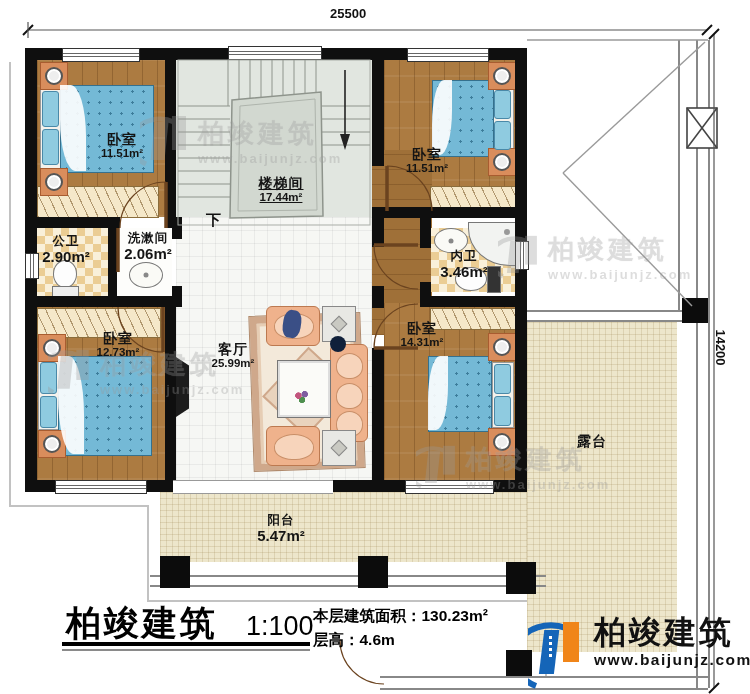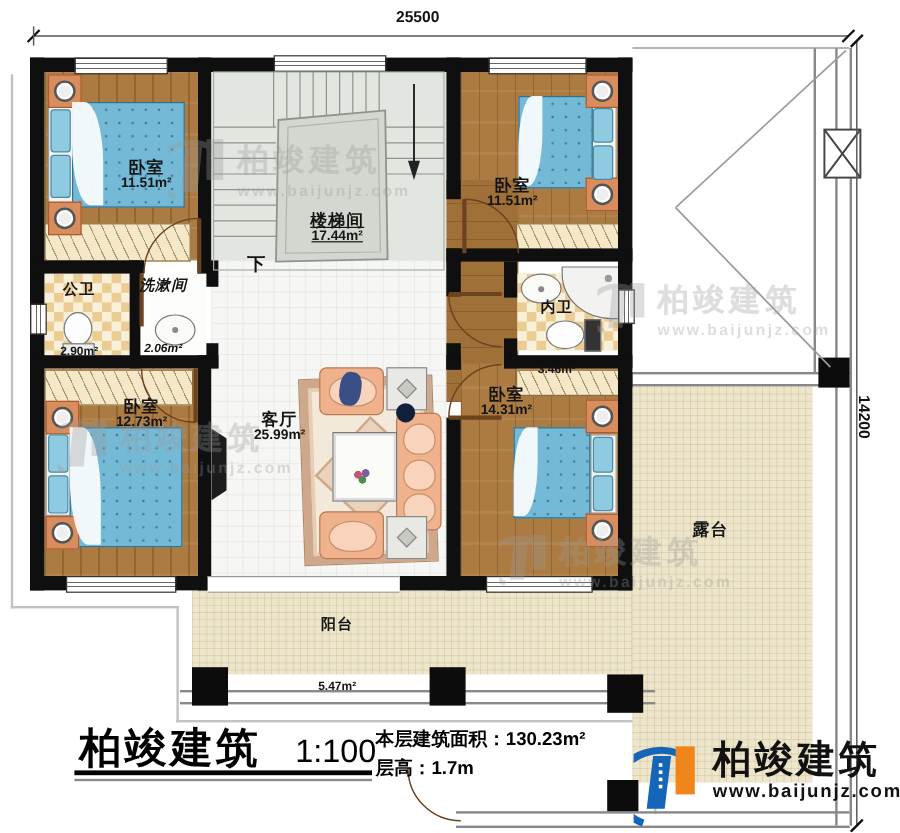--- a/index.html
+++ b/index.html
@@ -44,21 +44,21 @@
   .toilet .tank{position:absolute;background:#eee;border:1.5px solid #777;}
   .sink{position:absolute;background:#fafaf6;border:1.5px solid #777;border-radius:50%;z-index:12;}
   .sink:after{content:"";position:absolute;left:50%;top:50%;width:5px;height:5px;transform:translate(-50%,-50%);border-radius:50%;background:#888;}
   .shower{position:absolute;background:#f2f3f1;border:1.5px solid #777;border-radius:0 0 0 85%;z-index:12;}
   .shower:after{content:"";position:absolute;right:6px;top:6px;width:6px;height:6px;border-radius:50%;background:#999;}
   
   .rlabel{position:absolute;z-index:60;text-align:center;color:#141414;transform:translateX(-50%);line-height:1.15;white-space:nowrap;}
   .rlabel .nm{display:block;font-weight:bold;font-size:14px;letter-spacing:1px;}
   .rlabel .ar{display:block;font-weight:bold;font-size:11.5px;}
   .rlabel.small .nm{font-size:12.5px;}
-  .rlabel.small .ar{font-size:10px;margin-top:40px;}
+  .rlabel.small .ar{font-size:15px;}
   .dim{position:absolute;z-index:60;font-weight:bold;font-size:13px;color:#111;}
   .downlbl{position:absolute;z-index:60;font-weight:bold;font-size:15px;color:#111;}
   
   .wm{position:absolute;z-index:55;display:flex;align-items:center;gap:6px;opacity:.33;pointer-events:none;}
   .wm .wmtxt .b{display:block;font-size:26px;font-weight:bold;color:#9a9a9a;letter-spacing:4px;text-shadow:0 0 1px #bbb;}
   .wm .wmtxt .u{display:block;font-size:13px;font-weight:bold;color:#9a9a9a;letter-spacing:2px;}
   
   #logo{position:absolute;left:528px;top:616px;z-index:70;display:flex;align-items:flex-start;gap:8px;}
   #logo .ltxt .b{display:block;font-size:32px;font-weight:bold;color:#111;letter-spacing:3px;line-height:1.0;}
   #logo .ltxt .u{display:block;font-size:15.5px;font-weight:bold;color:#111;letter-spacing:1.5px;margin-top:3px;}
@@ -324,21 +324,21 @@
       <span class="ar">17.44m²</span>
   </div>
   <div class="rlabel" style="left:427px;top:146px;">
     <span class="nm">卧室</span>
       <span class="ar">11.51m²</span>
   </div>
   <div class="rlabel small" style="left:66px;top:234px;">
     <span class="nm">公卫</span>
       <span class="ar">2.90m²</span>
   </div>
-  <div class="rlabel small" style="left:136px;top:231px;font-style:italic;">
+  <div class="rlabel small" style="left:148px;top:231px;">
     <span class="nm">洗漱间</span>
       <span class="ar">2.06m²</span>
   </div>
   <div class="rlabel small" style="left:464px;top:249px;">
     <span class="nm">内卫</span>
       <span class="ar">3.46m²</span>
   </div>
   <div class="rlabel" style="left:118px;top:330px;">
     <span class="nm">卧室</span>
       <span class="ar">12.73m²</span>
@@ -421,16 +421,16 @@
       <span class="u">www.baijunjz.com</span>
     </span>
   </div>
 
   <div id="titleblock">
     <span class="tmain">柏竣建筑</span>
     <span class="tscale">1:100</span>
     <div class="tline1"></div>
     <div class="tline2"></div>
     <span class="tinfo1"><span>本层建筑面积：</span><span>130.23m²</span></span>
-    <span class="tinfo2"><span>层高：</span><span>1.7m</span></span>
+    <span class="tinfo2"><span>层高：</span><span>4.6m</span></span>
   </div>
 
 </div>
 
 </body></html>

